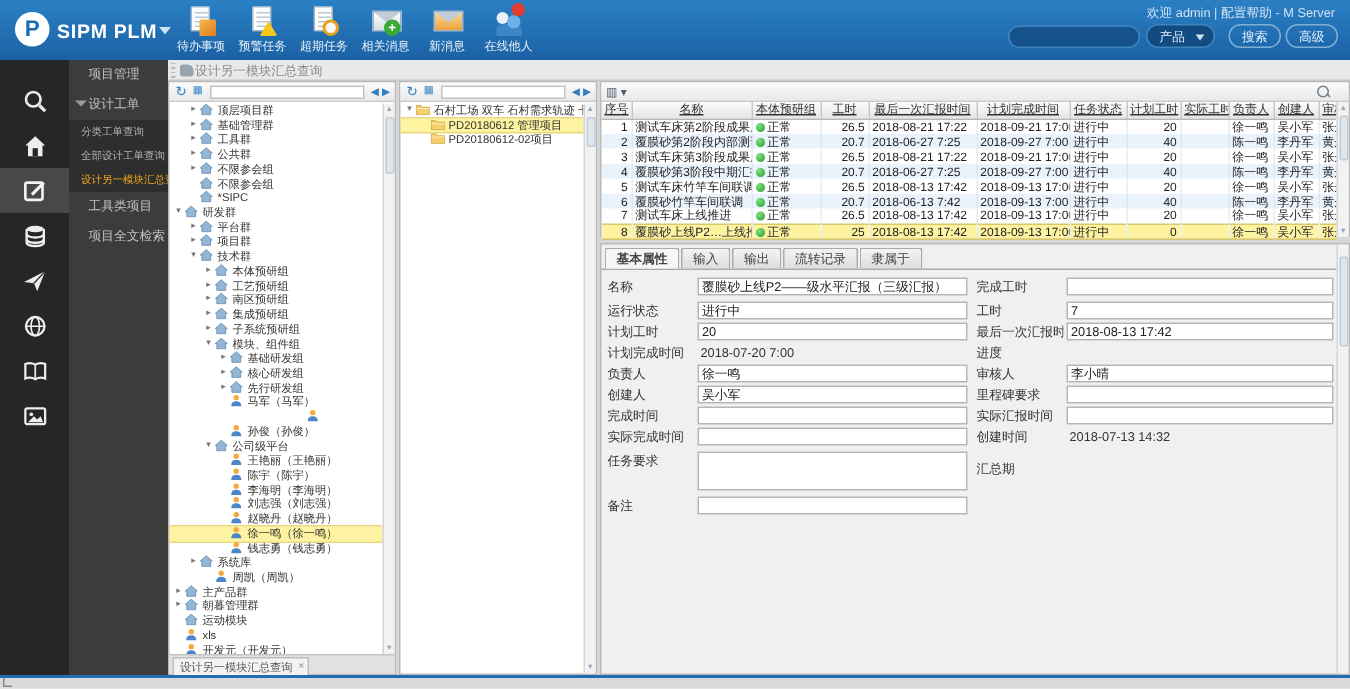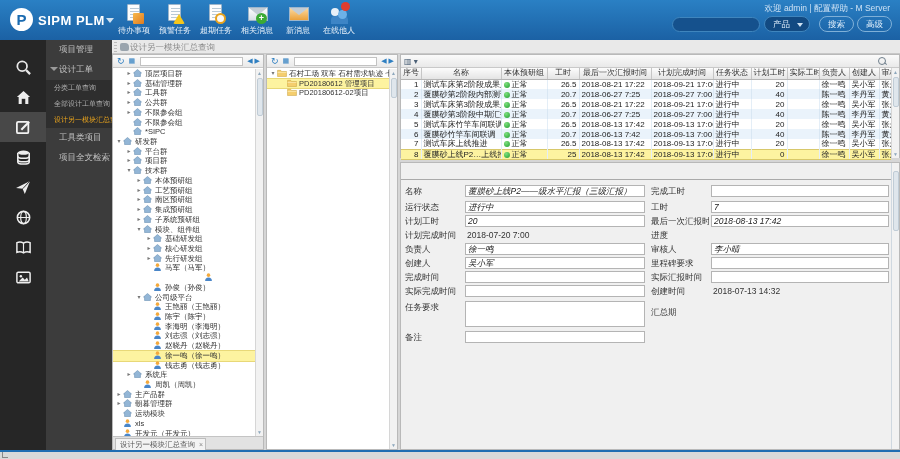--- a/index.html
+++ b/index.html
@@ -64,39 +64,39 @@
   .vsb { position:absolute; right:0; top:14px; bottom:0; width:8px; background:#f2f2f2; border-left:1px solid #d6d6d6; }
   .vsb:before { content:"▲"; position:absolute; top:1px; left:1px; font-size:5px; color:#8ea8bd; }
   .vsb:after { content:"▼"; position:absolute; bottom:1px; left:1px; font-size:5px; color:#8ea8bd; }
   .vsb .thumb { position:absolute; left:1px; top:9px; width:6px; height:38px; background:#dfe6ec; border:1px solid #c0ccd6; border-radius:2px; }
   .bottomtab { position:absolute; left:0; right:0; bottom:0; height:13px; background:#e2e2e2; border-top:1px solid #c4c4c4; }
   .btab { position:absolute; left:2px; top:1px; height:12px; background:#f3f3f3; border:1px solid #bdbdbd; border-bottom:none; font-size:7.5px; color:#555; line-height:11px; padding:0 10px 0 4px; }
   .btab:after { content:"×"; position:absolute; right:2px; top:0; font-size:7px; color:#888; }
   
   .gridwrap { position:absolute; left:0; right:8px; top:14px; height:137px; overflow:hidden; }
   table.grid { border-collapse:collapse; table-layout:fixed; width:100%; }
-  .grid th { background:linear-gradient(#fcfcfc,#e4e4e4); border-right:1px solid #c6c6c6; border-bottom:1px solid #b5b5b5; font-weight:normal; font-size:8px; color:#333; height:11px; line-height:10px; padding:0 2px; overflow:hidden; white-space:nowrap; }
+  .grid th { background:linear-gradient(#fcfcfc,#e4e4e4); border-right:1px solid #c6c6c6; border-bottom:1px solid #b5b5b5; font-weight:normal; font-size:8px; color:#333; height:11px; line-height:10px; padding:0 2px; overflow:hidden; white-space:nowrap;text-decoration:underline; }
   .grid td { font-size:8px; color:#222; height:10px; line-height:9px; padding:0 2px; overflow:hidden; white-space:nowrap; border-right:1px solid #e4eef7; }
   .grid tr.odd td { background:#eaf3fb; border-right-color:#d9e7f3; }
   .grid tr.sel td { background:#fdf3a0; border-top:1px solid #d8c86a; border-bottom:1px solid #d8c86a; }
   .dot { display:inline-block; width:6px; height:6px; border-radius:50%; background:radial-gradient(circle at 35% 30%,#7fe07f,#1f9e2e); margin-right:2px; vertical-align:-1px; }
   .num { text-align:right; }
   .filter-dd { position:absolute; left:3px; top:2px; color:#4a5f75; font-size:8px; }
   .mag { position:absolute; right:12px; top:2px; width:9px; height:9px; }
   .mag:before { content:""; position:absolute; left:0; top:0; width:6px; height:6px; border:1.3px solid #6f7f8c; border-radius:50%; }
   .mag:after { content:""; position:absolute; left:6px; top:6px; width:3px; height:1.4px; background:#6f7f8c; transform:rotate(45deg); }
   
   .detail { position:absolute; left:400px; top:162px; width:500px; height:288px; background:#f0f0f0; border:1px solid #b9b9b9; }
   .dtabs { position:absolute; left:0px; top:2px; height:14px; display:flex; padding-left:2px; }
   .dtab { height:14px; line-height:13px; font-size:8.5px; color:#444; background:linear-gradient(#f4f4f4,#dddddd); border:1px solid #aaa; border-bottom:none; padding:0 7px; margin-right:1px; border-radius:2px 2px 0 0; }
   .dtab.active { background:#f6f6f6; font-weight:bold; position:relative; z-index:2; }
   .dtabline { position:absolute; left:0; right:8px; top:16px; height:1px; background:#aaa; }
   .fieldrow { position:absolute; font-size:8.5px; color:#333; }
   .fieldrow .flabel { position:absolute; left:0; top:1px; width:58px; white-space:nowrap; overflow:hidden; }
-  .fieldrow .fbox { position:absolute; left:60px; top:0; height:12px; background:#fff; border:1px solid #b4b4b4; font-size:8.5px; color:#222; line-height:11px; padding:0 2px; white-space:nowrap; overflow:hidden;font-style:italic; }
+  .fieldrow .fbox { position:absolute; left:60px; top:0; height:12px; background:#fff; border:1px solid #b4b4b4; font-size:8.5px; color:#222; line-height:11px; padding:0 2px; white-space:nowrap; overflow:hidden; }
   .fieldrow .fplain { position:absolute; left:62px; top:1px; white-space:nowrap; }
   .dvsb { position:absolute; right:0; top:0; bottom:0; width:8px; background:#f2f2f2; border-left:1px solid #cfd8e0; }
   .dvsb .thumb { position:absolute; left:1px; top:8px; width:6px; height:60px; background:#dfe6ec; border:1px solid #c0ccd6; border-radius:2px; }
   
   .bottombar { position:absolute; left:0; bottom:0; width:900px; height:9px; background:#d9d9d9; border-top:2px solid #1f6db2; }
   .resize-grip { position:absolute; left:2px; bottom:1px; width:6px; height:6px; border-left:1px solid #888; border-bottom:1px solid #888; }
 </style>
 </head>
 <body>
 
@@ -719,20 +719,27 @@
             </tr>
           </tbody>
         </table>
     </div>
     <div class="vsb" style="top:13px; bottom:0;">
         <div class="thumb" style="height:30px;"></div>
       </div>
   </div>
 
   <div class="detail">
+    <div class="dtabs" id="dtabs">
+        <div class="dtab active">基本属性</div>
+        <div class="dtab">输入</div>
+        <div class="dtab">输出</div>
+        <div class="dtab">流转记录</div>
+        <div class="dtab">隶属于</div>
+      </div>
     <div class="dtabline"></div>
     <div id="formLeft">
         <div class="fieldrow" style="left: 4px; top: 22px; width: 240px;">
           <span class="flabel">名称</span>
           <span class="fbox" style="width:180px;height:12px">覆膜砂上线P2——级水平汇报（三级汇报）</span>
         </div>
         <div class="fieldrow" style="left: 4px; top: 38px; width: 240px;">
           <span class="flabel">运行状态</span>
           <span class="fbox" style="width:180px;height:12px">进行中</span>
         </div>

